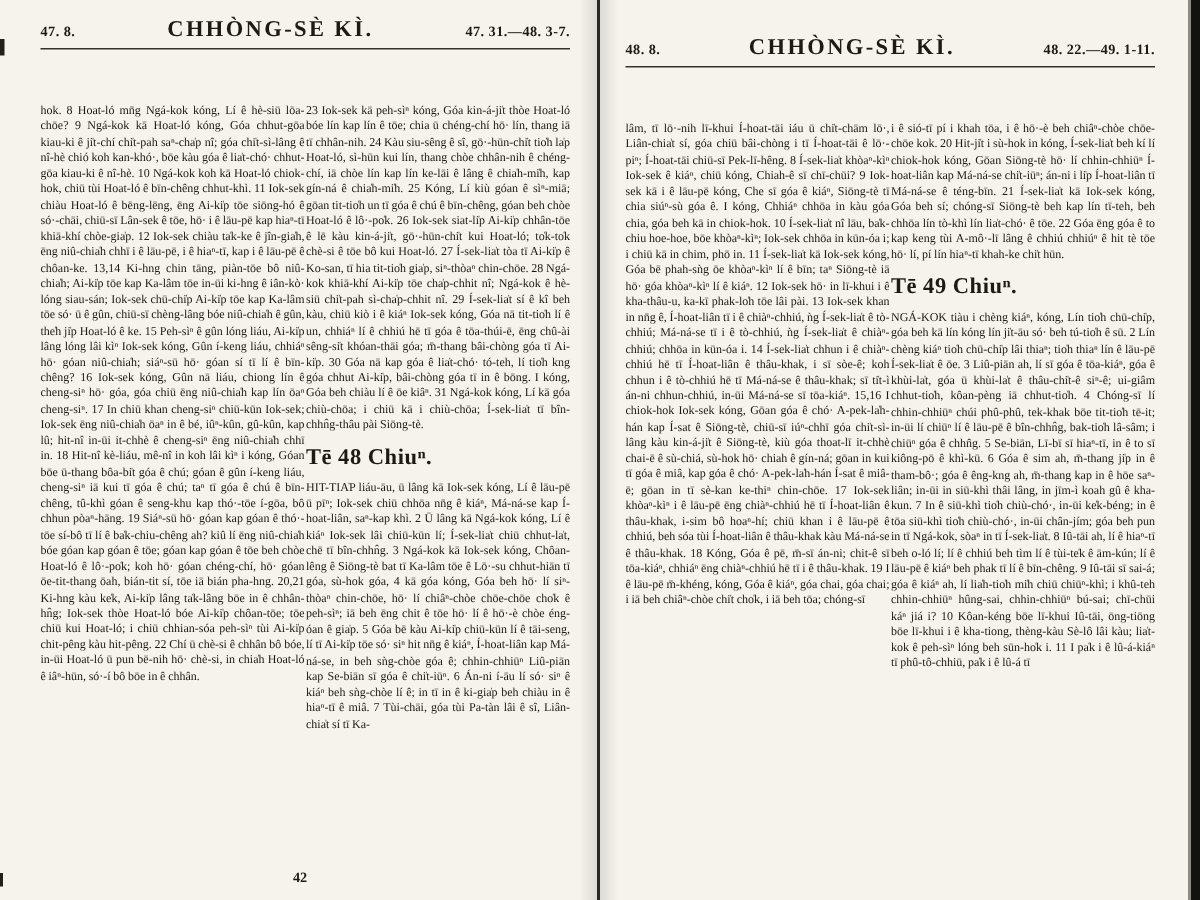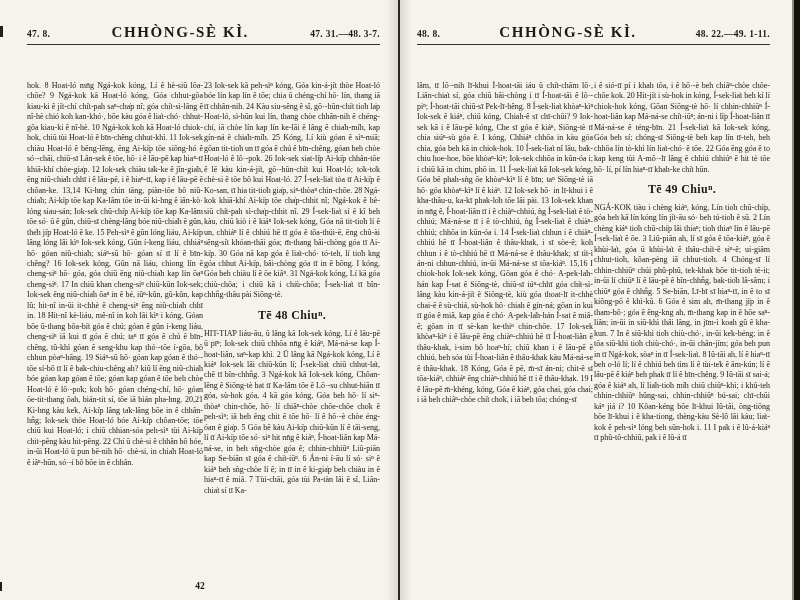--- a/index.html
+++ b/index.html
@@ -12,43 +12,43 @@
     position: relative;
     width: 800px; height: 600px;
     background: #f5f3ec;
     color: #1d1a16;
     overflow: hidden;
   }
   .page {
     position: absolute; top: 0; height: 600px; width: 400px;
     box-sizing: border-box;
   }
-  .page-left  { left: 0;   padding: 24px 20px 0 27px; }
+  .page-left  { left: 0;   padding: 12px 20px 0 27px; }
   .page-right { left: 396px; padding: 24px 26px 0 21px; }
   .running-head {
     display: flex; justify-content: space-between; align-items: baseline;
     font-weight: bold; font-size: 9.5px; letter-spacing: 0.3px;
   }
   .rh-center { font-size: 15px; letter-spacing: 1.6px; }
   .head-rule { border-top: 1px solid #34302a; margin-top: 3px; height: 0; }
   .columns {
     display: flex; gap: 1px;
     margin-top: 36px; height: 462px;
     overflow: hidden;
   }
   .col {
     flex: 1 1 0; min-width: 0;
     font-size: 8px; line-height: 1.31;
     text-align: justify;
     overflow: hidden;
     word-spacing: -0.2px;
   }
   .chap-head {
-    text-align: center; font-weight: bold;
-    font-size: 12px; letter-spacing: 0.4px;
+    text-align: left; font-weight: bold;
+    font-size: 15px; letter-spacing: 0.4px;
     margin: 7px 0 5px 0;
   }
   .page-num {
     position: absolute; bottom: 9px; left: 0; width: 100%;
     text-align: center; font-weight: bold; font-size: 9.5px;
   }
   
   .gutter-line {
     position: absolute; left: 398px; top: 0; width: 2px; height: 600px;
     background: #2a2823;

